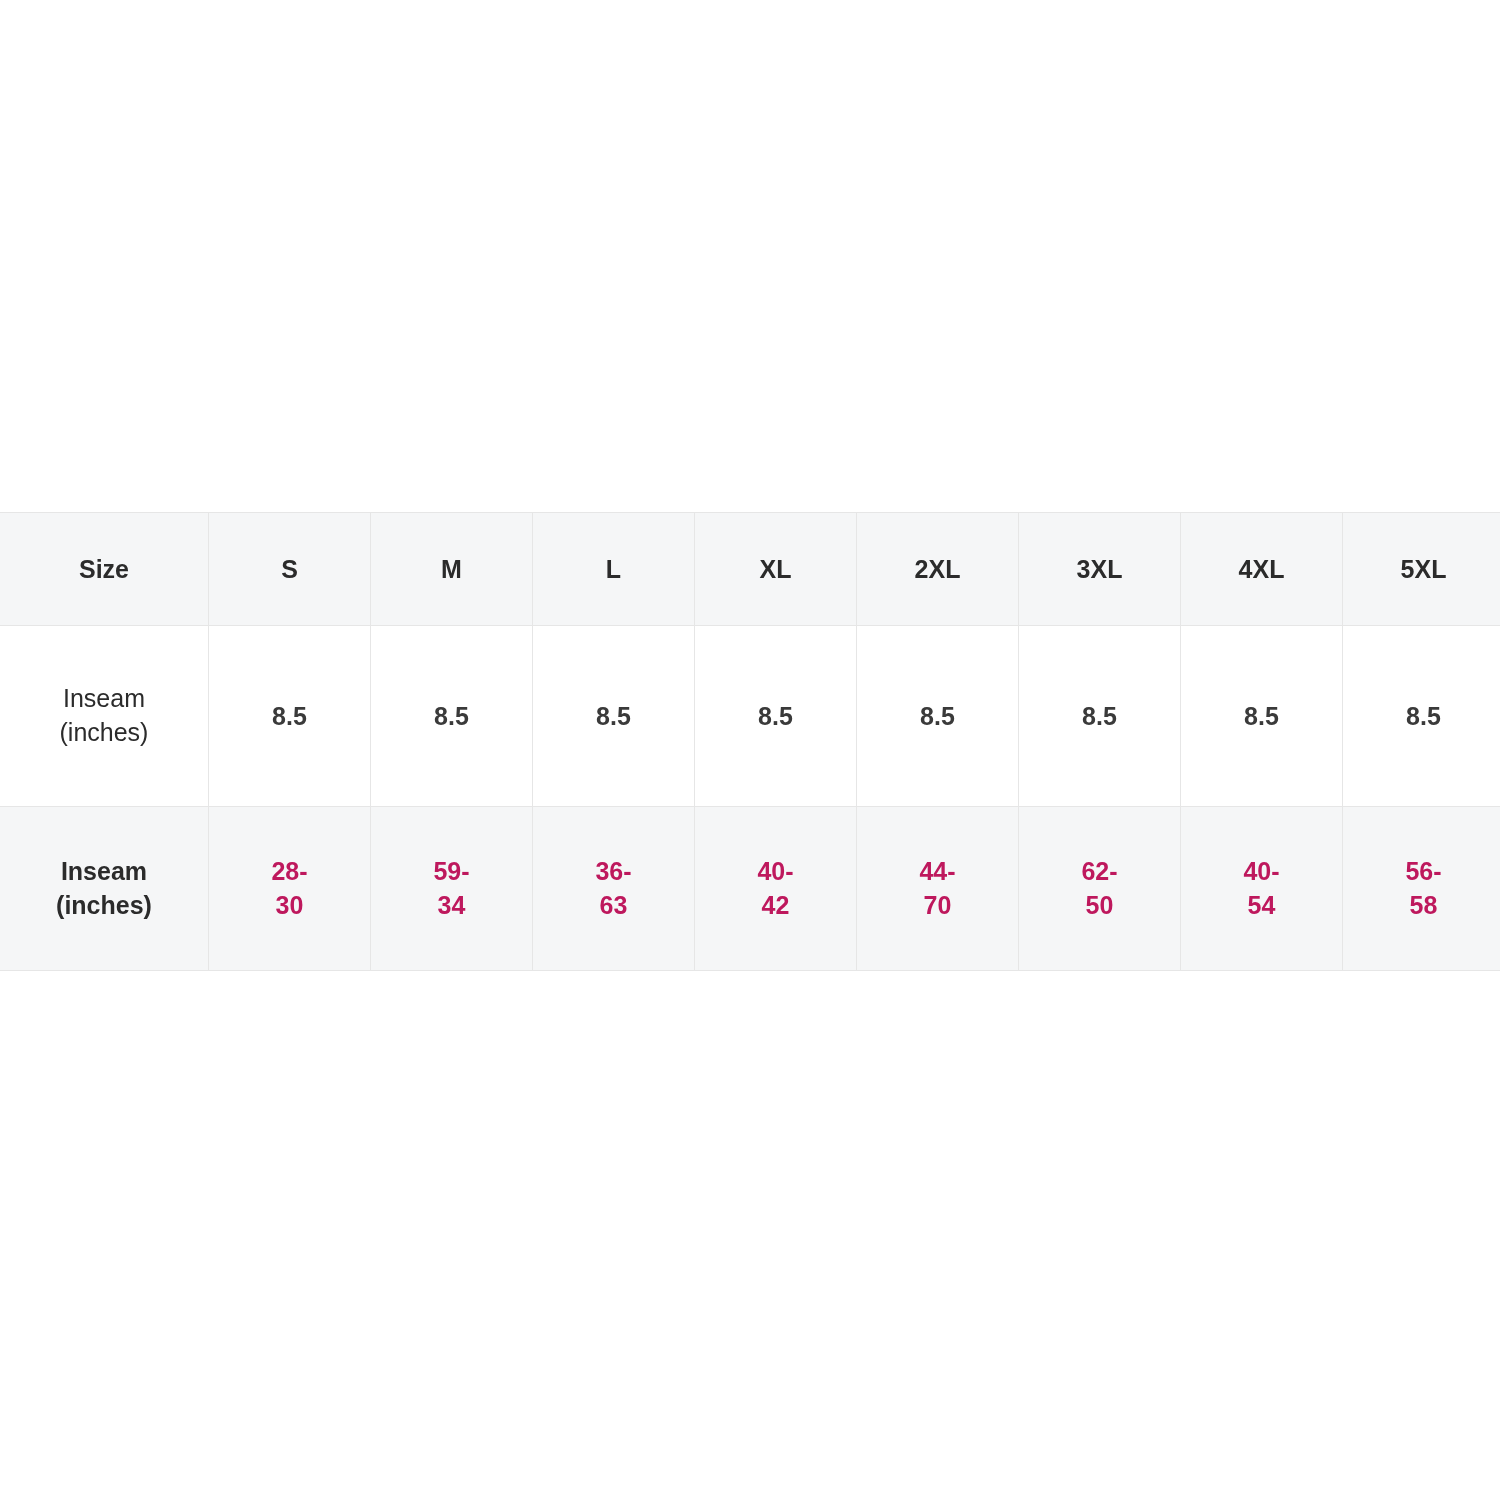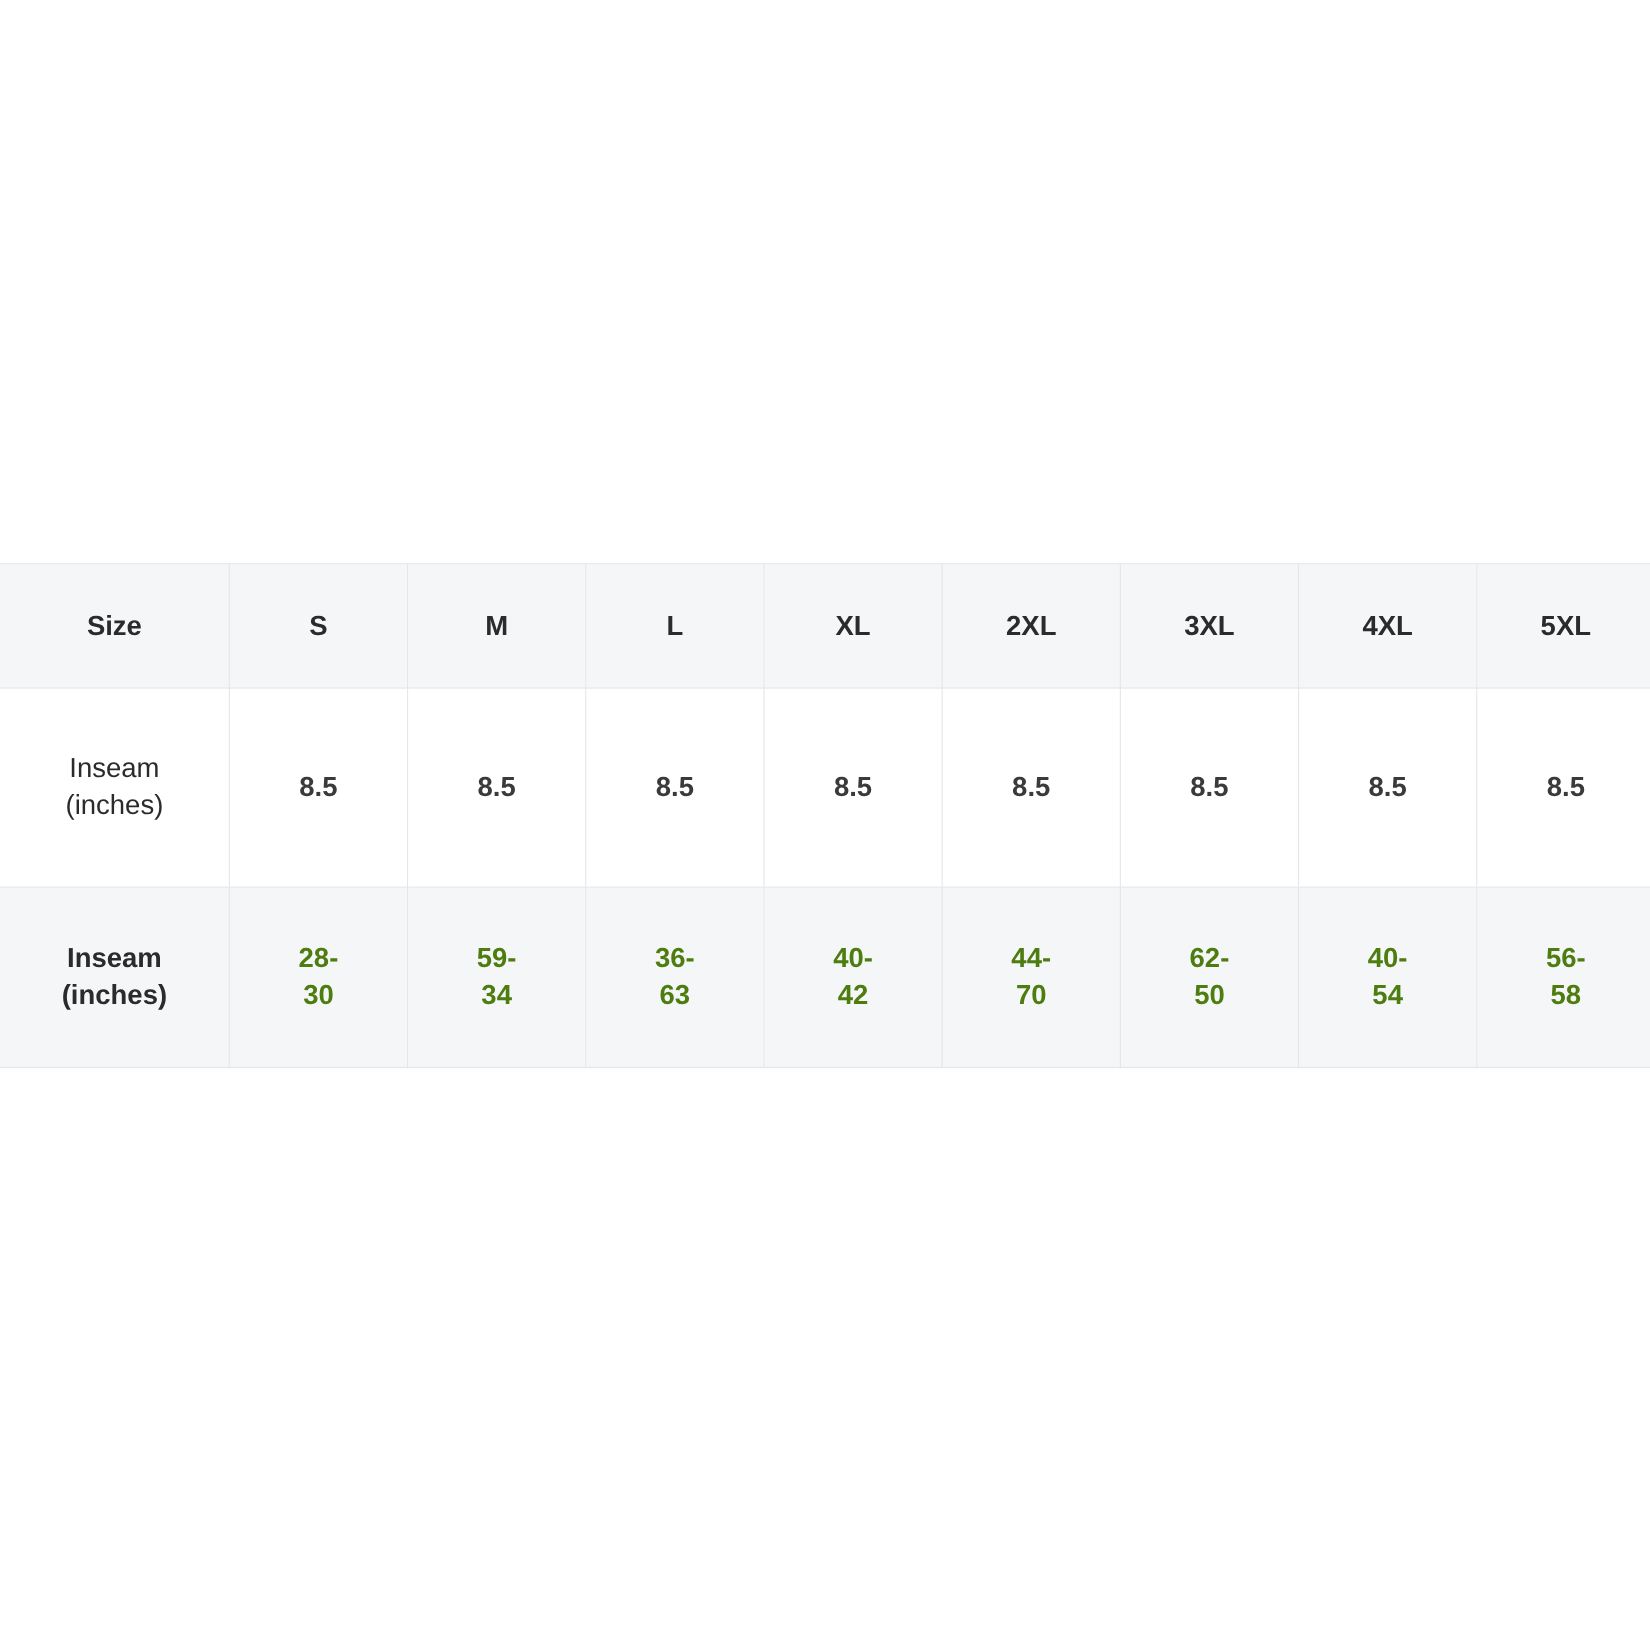--- a/index.html
+++ b/index.html
@@ -67,21 +67,21 @@
     font-weight: normal;
     color: #2b2b2b;
     line-height: 1.35;
   }
 
   
   tr.row-waist td {
     height: 163px;
     background: #f5f6f7;
     font-size: 25px;
-    color: #4d7c0f;
+    color: #be185d;
     line-height: 1.35;
   }
   tr.row-waist td.rowhead {
     font-weight: bold;
     color: #2b2b2b;
   }
 
   .cell-inner {
     display: block;
     padding: 0 8px;

